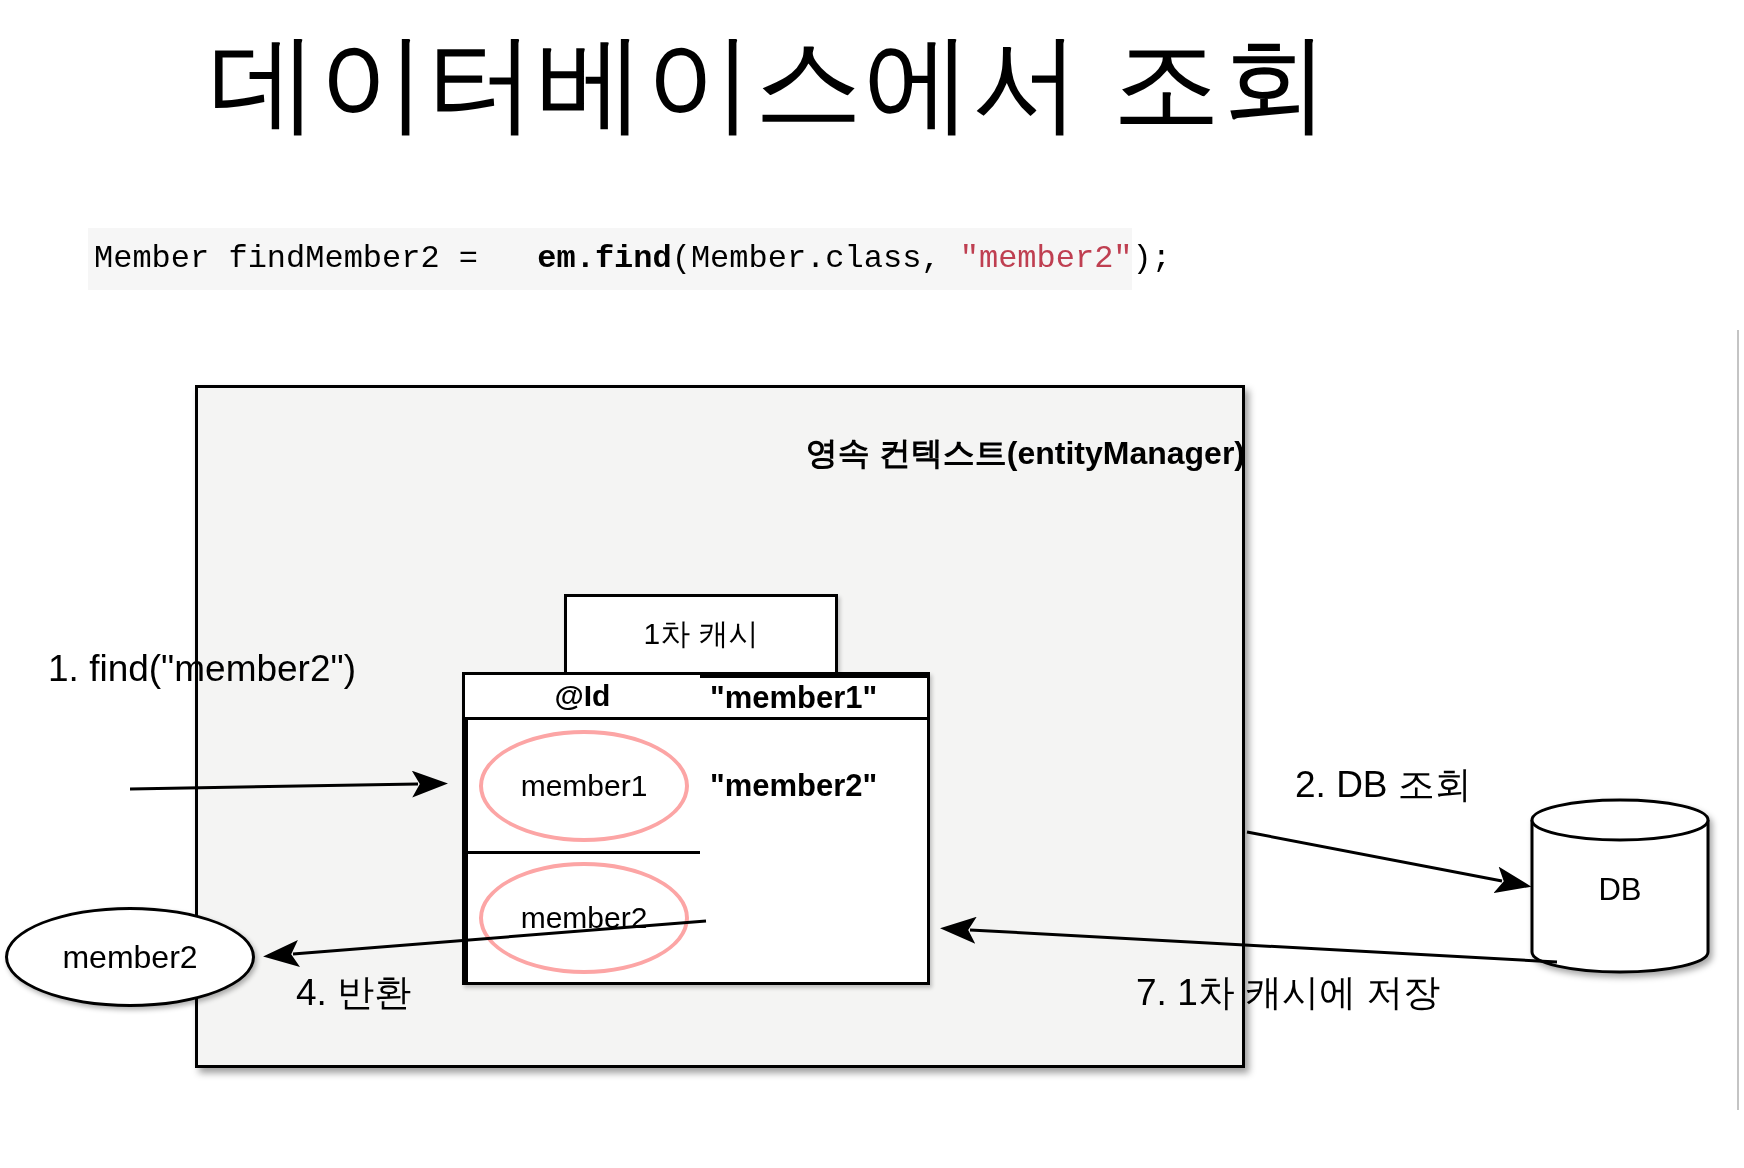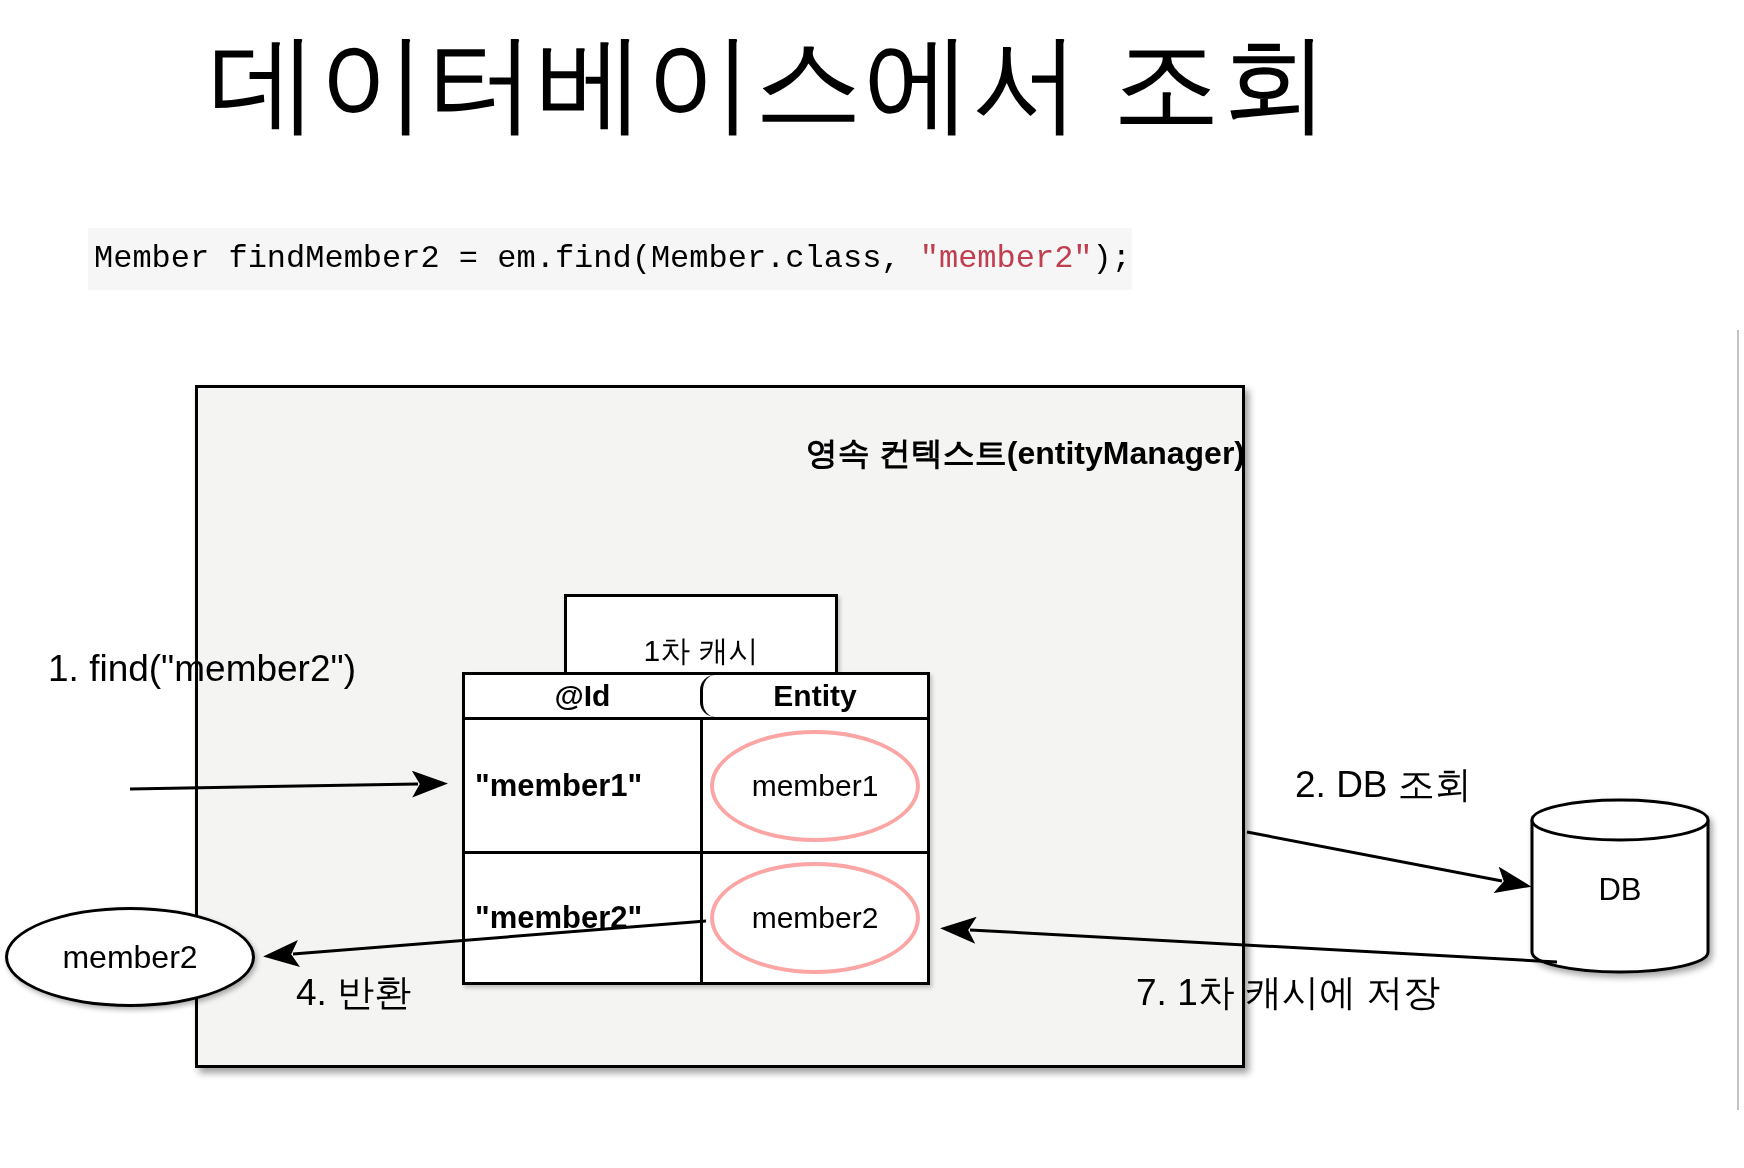--- a/index.html
+++ b/index.html
@@ -7,33 +7,33 @@
         font-family:"Liberation Sans","DejaVu Sans",sans-serif;color:#000;}
 
   
   .title{position:absolute;left:0;top:10px;width:1540px;text-align:center;
          font-size:108px;font-weight:400;letter-spacing:1px;line-height:1.35;color:#000;}
 
   
   .code{position:absolute;left:88px;top:228px;width:1044px;height:62px;background:#f6f6f6;
         font-family:"Liberation Mono","DejaVu Sans Mono",monospace;font-size:32px;
         line-height:62px;white-space:pre;padding-left:6px;box-sizing:border-box;}
-  .code .b{font-weight:normal;}
+  .code .b{font-weight:bold;margin-left:40px;}
   .code .str{color:#bf3f51;}
 
   
   .ctx-box{position:absolute;left:195px;top:385px;width:1050px;height:683px;
            background:#f4f4f3;border:3px solid #000;box-sizing:border-box;
            box-shadow:4px 5px 7px rgba(0,0,0,0.38);}
   .ctx-title{position:absolute;left:195px;top:432px;width:1050px;text-align:right;
              font-size:32px;font-weight:bold;}
 
   
   .cache-box{position:absolute;left:564px;top:594px;width:274px;height:81px;background:#fff;
-             border:3px solid #000;box-sizing:border-box;display:flex;align-items:flex-end;
+             border:3px solid #000;box-sizing:border-box;display:flex;align-items:center;
              justify-content:center;font-size:30px;box-shadow:2px 3px 4px rgba(0,0,0,0.22);}
 
   
   .ctable{position:absolute;left:462px;top:672px;width:468px;height:313px;background:#fff;
           border:3px solid #000;box-sizing:border-box;display:grid;
           grid-template-columns:235px 1fr;grid-template-rows:42px 134px 1fr;
           box-shadow:2px 3px 4px rgba(0,0,0,0.22);}
   .cell{border-left:3px solid #000;border-top:3px solid #000;display:flex;
         align-items:center;justify-content:center;box-sizing:border-box;}
   .cell.fc{border-left:none;}
@@ -79,21 +79,20 @@
 
   <div class="ctx-box"></div>
   <div class="ctx-title">영속 컨텍스트(entityManager)</div>
 
   <div class="cache-box">
     <span>1차 캐시</span>
   </div>
 
   <div class="ctable">
     <div class="cell hdr fc fr">@Id</div>
-    <div class="cell hdr fr">Entity</div>
 
     <div class="cell idc fc">"member1"</div>
     <div class="cell">
       <div class="ellipse">
         <span>member1</span>
       </div>
     </div>
 
     <div class="cell idc fc">"member2"</div>
     <div class="cell">

